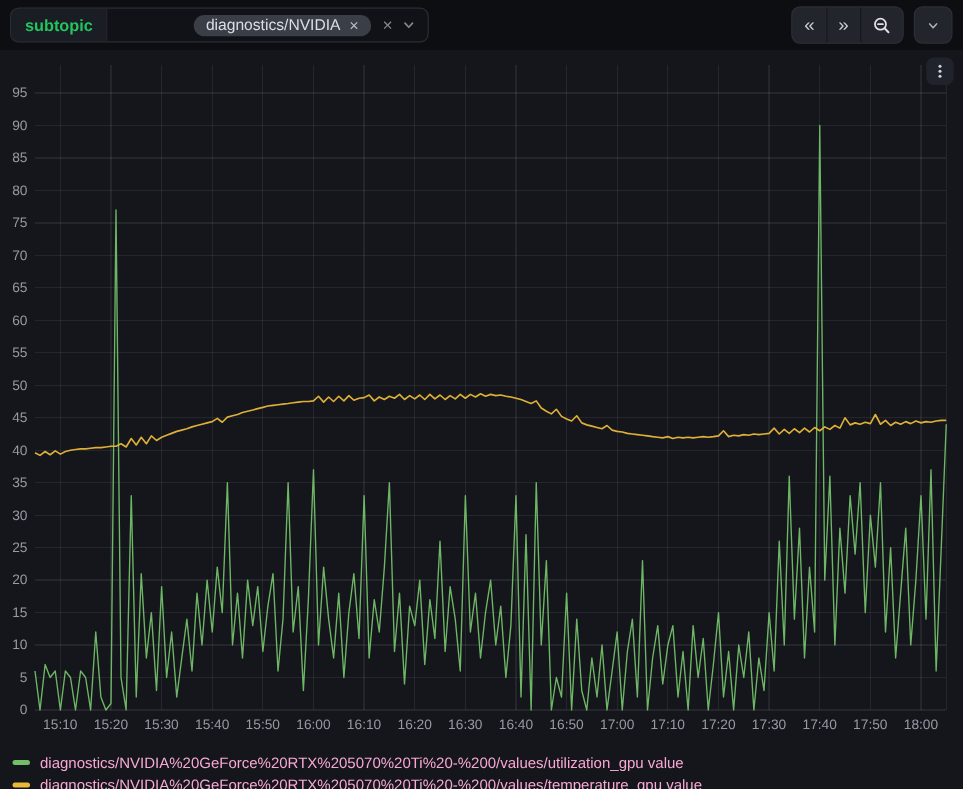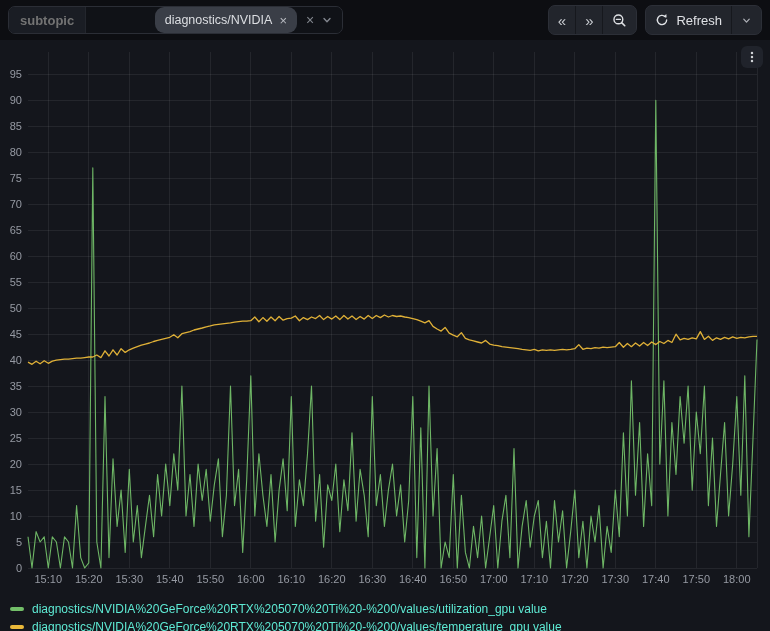--- a/index.html
+++ b/index.html
@@ -4,22 +4,22 @@
 <style>
   html,body{margin:0;padding:0;width:770px;height:631px;overflow:hidden;
     background:#0f1015;font-family:"Liberation Sans","DejaVu Sans",sans-serif;
     -webkit-font-smoothing:antialiased;color:#d5d7db;}
   
   .toolbar{height:40px;display:flex;align-items:center;justify-content:space-between;
     padding:0 8px;box-sizing:border-box;background:#0d0e12;}
   .var-wrap{display:flex;align-items:stretch;height:26px;border:1px solid #2b2e36;
     border-radius:7px;overflow:hidden;background:#15171d;}
   .var-label{display:flex;align-items:center;padding:0 11px;font-size:13px;font-weight:700;
-    color:#737373;background:#1a1d24;border-right:1px solid #23262d;}
-  .var-select{width:238px;display:flex;justify-content:flex-end;
+    color:#22c55e;background:#1a1d24;border-right:1px solid #23262d;}
+  .var-select{width:238px;display:flex;align-items:center;justify-content:flex-end;
     gap:9px;padding:0 9px;background:#101217;cursor:pointer;}
   .tag-pill{display:flex;align-items:center;gap:7px;background:#3a3e47;color:#dcdee2;
     font-size:12.5px;border-radius:9px;padding:2px 10px;line-height:1;}
   .tag-x{color:#b9bcc2;font-size:13px;cursor:pointer;}
   .sel-icons{display:flex;align-items:center;gap:7px;color:#82868e;}
   .sel-x{font-size:14px;line-height:1;cursor:pointer;}
   .right-controls{display:flex;align-items:center;gap:8px;}
   .btn-group{display:flex;align-items:stretch;height:28px;border-radius:7px;overflow:hidden;
     background:#22252c;border:1px solid #2c2f37;}
   .seg{display:flex;align-items:center;gap:7px;padding:0 9px;cursor:pointer;
@@ -32,21 +32,21 @@
   .panel{position:absolute;top:40px;left:0;width:770px;height:591px;
     background:#14161c;}
   .kebab-btn{position:absolute;top:6px;right:7px;width:22px;height:22px;border-radius:6px;
     background:#20232b;display:flex;align-items:center;justify-content:center;cursor:pointer;}
   svg text.ytick{font:11px "Liberation Sans","DejaVu Sans",sans-serif;fill:#969aa3;text-anchor:end;}
   svg text.xtick{font:11px "Liberation Sans","DejaVu Sans",sans-serif;fill:#969aa3;text-anchor:middle;}
   svg line.grid{stroke:rgba(255,255,255,0.07);stroke-width:1;shape-rendering:crispEdges;}
   .legend{padding:1px 0 0 10px;}
   .legend-item{display:flex;align-items:center;gap:8px;height:18px;cursor:pointer;}
   .legend-dash{width:14px;height:4px;border-radius:2px;flex:none;}
-  .legend-label{font-size:12px;color:#5eead4;white-space:nowrap;}
+  .legend-label{font-size:12px;color:#f9a8d4;white-space:nowrap;}
 </style>
 </head>
 <body>
 
 <div class="toolbar">
   <div class="var-wrap">
     <div class="var-label">subtopic</div>
     <div class="var-select">
       <span class="tag-pill">
         <span>diagnostics/NVIDIA</span>
@@ -76,29 +76,20 @@
           <svg width="15" height="15" viewBox="0 0 16 16">
               <circle cx="6.8" cy="6.8" r="4.7" fill="none" stroke="#dfe1e5" stroke-width="1.5"></circle>
               <line x1="10.3" y1="10.3" x2="13.6" y2="13.6" stroke="#dfe1e5" stroke-width="1.7" stroke-linecap="round"></line>
               <line x1="4.7" y1="6.8" x2="8.9" y2="6.8" stroke="#dfe1e5" stroke-width="1.5" stroke-linecap="round"></line>
             </svg>
         </span>
       </div>
     </div>
 
     <div class="btn-group">
-      <div class="seg">
-        <span class="icon">
-          <svg width="14" height="14" viewBox="0 0 16 16">
-              <path d="M13.3 8a5.3 5.3 0 1 1-1.55-3.75" fill="none" stroke="#dfe1e5" stroke-width="1.6" stroke-linecap="round"></path>
-              <polygon points="12.9,1.2 13.3,5.2 9.6,4.2" fill="#dfe1e5"></polygon>
-            </svg>
-        </span>
-        <span>Refresh</span>
-      </div>
       <div class="seg">
         <span class="chev">
           <svg width="11" height="11" viewBox="0 0 16 16">
               <polyline points="4,6 8,10.4 12,6" fill="none" stroke="#aeb1b7" stroke-width="1.8" stroke-linecap="round" stroke-linejoin="round"></polyline>
             </svg>
         </span>
       </div>
     </div>
   </div>
 </div>

